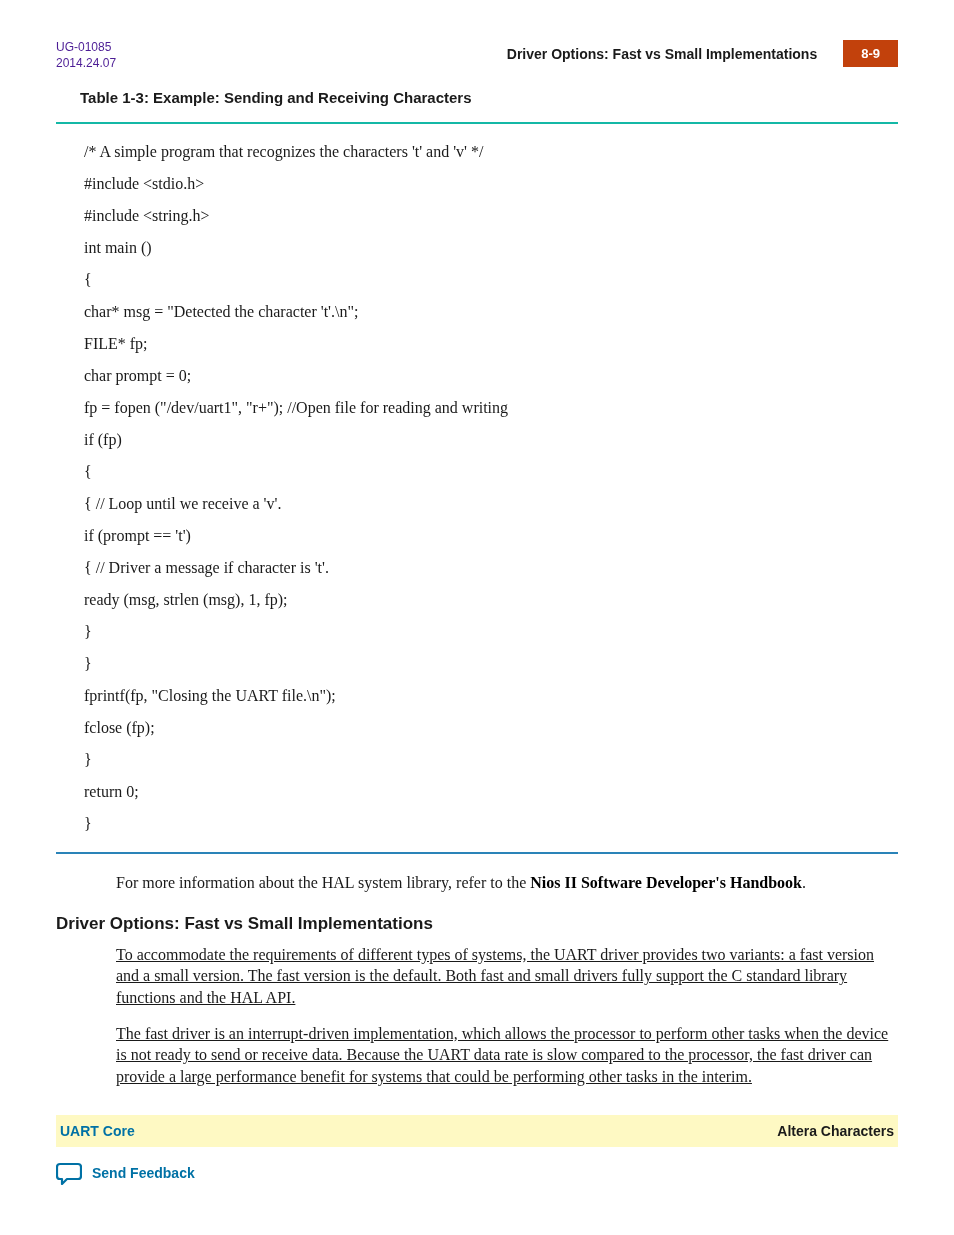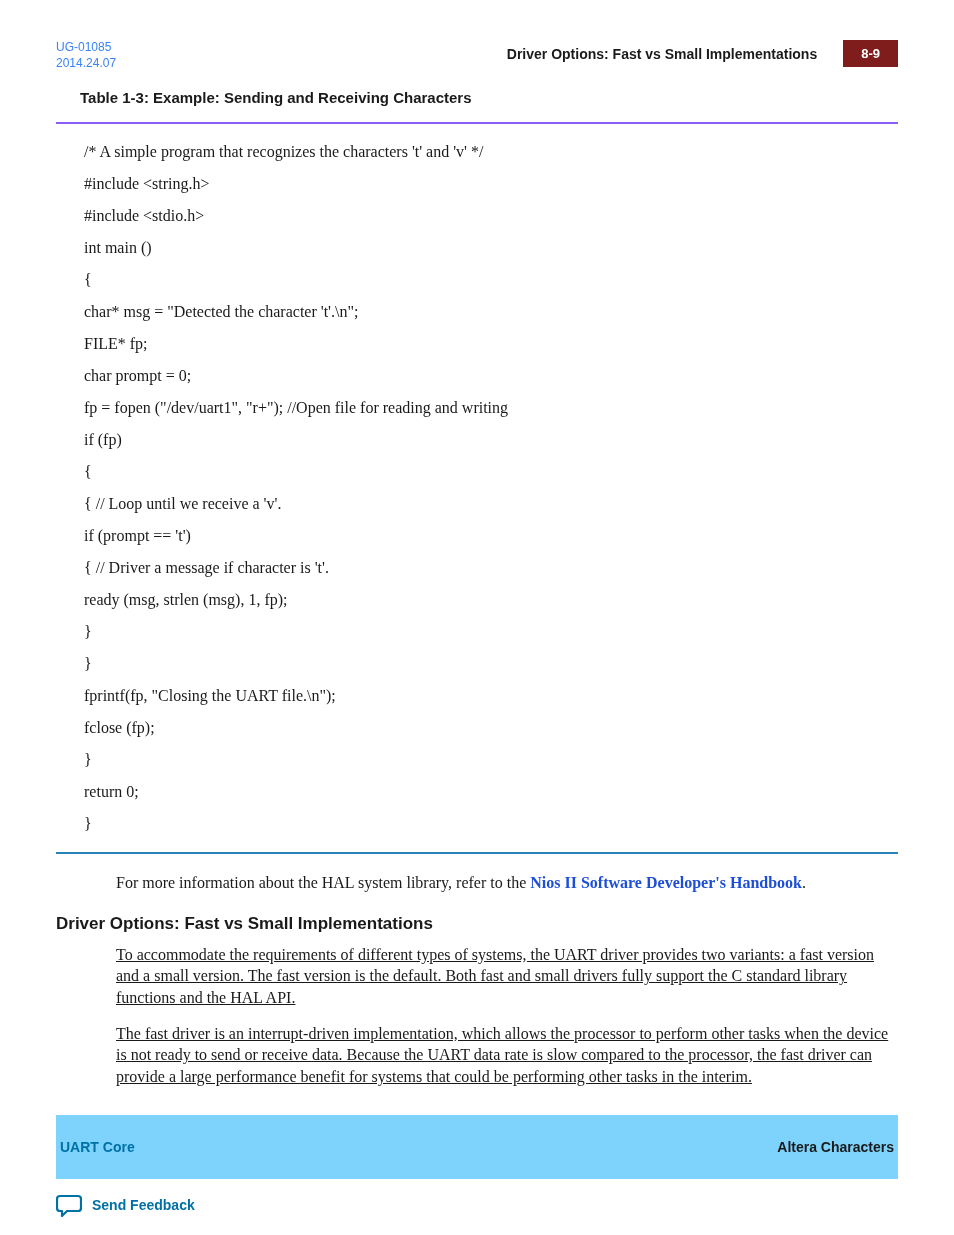--- a/index.html
+++ b/index.html
@@ -17,87 +17,87 @@
   .header-row {
     display: flex;
     justify-content: space-between;
     align-items: flex-start;
     margin-bottom: 18px;
   }
   .doc-id {
     font-family: "Myriad Pro", Arial, sans-serif;
     font-size: 12px;
     line-height: 1.3;
-    color: #3b82f6;
+    color: #4c1d95;
   }
   .header-right {
     display: flex;
     align-items: center;
     gap: 0;
   }
   .header-title {
     font-family: "Myriad Pro", Arial, sans-serif;
     font-weight: bold;
     font-size: 14px;
     color: #1a1a1a;
   }
   .page-badge {
-    background: #7f1d1d;
+    background: #c2410c;
     color: #fff;
     font-family: "Myriad Pro", Arial, sans-serif;
     font-weight: bold;
     font-size: 13px;
     padding: 6px 18px;
     margin-left: 26px;
   }
   .table-caption {
     font-family: "Myriad Pro", Arial, sans-serif;
     font-weight: bold;
     font-size: 15px;
     margin: 0 0 16px 24px;
   }
   .code-block {
-    border-top: 2px solid #8b5cf6;
+    border-top: 2px solid #14b8a6;
     border-bottom: 2px solid #2a83b8;
     margin: 0 0 18px 0;
     padding: 12px 20px 12px 28px;
     font-family: "Minion Pro", Georgia, "Times New Roman", serif;
     font-size: 16px;
     line-height: 2.0;
   }
   .code-line { display: block; }
   .body-para {
     font-size: 16px;
     line-height: 1.35;
     margin: 0 0 16px 60px;
   }
   .link {
-    color: #1d4ed8;
+    color: #000000;
     font-weight: bold;
   }
   .section-heading {
     font-family: "Myriad Pro", Arial, sans-serif;
     font-weight: bold;
     font-size: 17px;
     color: #1a1a1a;
     margin: 20px 0 10px 0;
   }
   .section-para {
     font-size: 16px;
     line-height: 1.35;
     margin: 0 0 14px 60px;
     text-decoration: underline;
   }
   .footer-row {
     display: flex;
     justify-content: space-between;
     align-items: center;
     margin-top: 28px;
-    padding: 24px 0;
-    background: #7dd3fc;
+    padding: 8px 0;
+    background: #fef9c3;
   }
   .footer-left {
     font-family: "Myriad Pro", Arial, sans-serif;
     font-weight: bold;
     font-size: 14px;
     color: #0071a5;
     padding-left: 4px;
   }
   .footer-right {
     font-family: "Myriad Pro", Arial, sans-serif;
@@ -136,22 +136,22 @@
     <div class="header-right">
       <span class="header-title">Driver Options: Fast vs Small Implementations</span>
       <span class="page-badge">8-9</span>
     </div>
   </div>
 
   <div class="table-caption">Table 1-3: Example: Sending and Receiving Characters</div>
 
   <div class="code-block">
     <span class="code-line">/* A simple program that recognizes the characters 't' and 'v' */</span>
+    <span class="code-line">#include &lt;stdio.h&gt;</span>
     <span class="code-line">#include &lt;string.h&gt;</span>
-    <span class="code-line">#include &lt;stdio.h&gt;</span>
     <span class="code-line">int main ()</span>
     <span class="code-line">{</span>
     <span class="code-line">char* msg = "Detected the character 't'.\n";</span>
     <span class="code-line">FILE* fp;</span>
     <span class="code-line">char prompt = 0;</span>
     <span class="code-line">fp = fopen ("/dev/uart1", "r+"); //Open file for reading and writing</span>
     <span class="code-line">if (fp)</span>
     <span class="code-line">{</span>
     <span class="code-line">{ // Loop until we receive a 'v'.</span>
     <span class="code-line">if (prompt == 't')</span>

